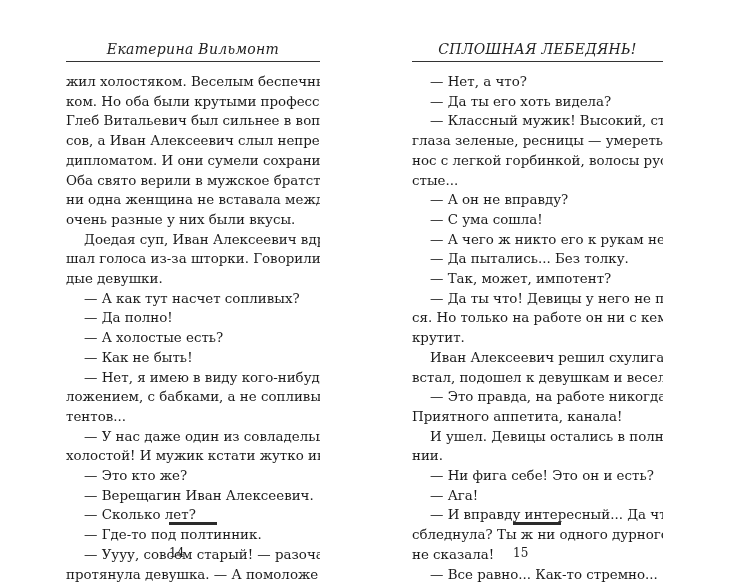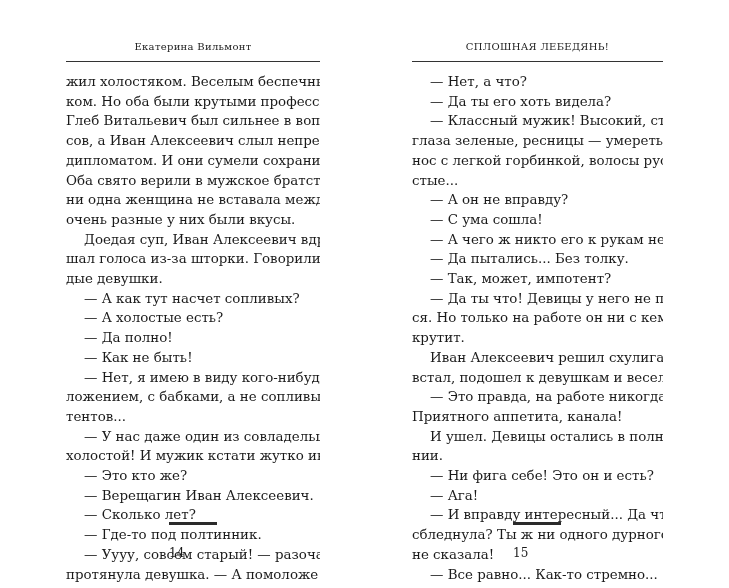--- a/index.html
+++ b/index.html
@@ -2,21 +2,21 @@
 <html><head>
 <meta charset="utf-8">
 <style>
   html, body { margin:0; padding:0; background:#ffffff; }
   body { width:729px; height:588px; position:relative; overflow:hidden;
          font-family:"DejaVu Serif", "Liberation Serif", serif; color:#1a1a1a; }
   .page { position:absolute; top:0; height:588px; }
   #page-left { left:66px; width:254px; }
   #page-right { left:412px; width:251px; }
   .running-head { position:absolute; top:41px; left:0; right:0; text-align:center;
-       font-size:10px; letter-spacing:0.3px; color:#222; }
+       font-style:italic; font-size:14px; letter-spacing:0.3px; color:#222; }
   .head-rule { position:absolute; top:61px; left:0; right:0; height:0;
        border-top:1px solid #333; }
   .body-text { position:absolute; top:72px; left:0; right:0;
        font-size:13.4px; line-height:19.7px; text-align:justify; }
   .body-text .ln { display:block; white-space:nowrap; overflow:hidden;
        text-align-last:justify; }
   .body-text .ln.last { text-align-last:left; }
   .body-text .ln.indent { padding-left:18px; }
   .folio-bar { position:absolute; top:522px; width:48px; height:3px; background:#2a2a2a; }
   .folio { position:absolute; top:546px; width:48px; text-align:left;
@@ -36,22 +36,22 @@
       <span class="ln">Глеб Витальевич был сильнее в вопросах финан-</span>
       <span class="ln">сов, а Иван Алексеевич слыл непревзойденным</span>
       <span class="ln">дипломатом. И они сумели сохранить дружбу.</span>
       <span class="ln">Оба свято верили в мужское братство. Никогда</span>
       <span class="ln">ни одна женщина не вставала между ними. Уж</span>
       <span class="ln last">очень разные у них были вкусы.</span>
       <span class="ln indent">Доедая суп, Иван Алексеевич вдруг услы-</span>
       <span class="ln">шал голоса из-за шторки. Говорили явно моло-</span>
       <span class="ln last">дые девушки.</span>
       <span class="ln indent last">— А как тут насчет сопливых?</span>
+      <span class="ln indent last">— Да полно!</span>
       <span class="ln indent last">— А холостые есть?</span>
-      <span class="ln indent last">— Да полно!</span>
       <span class="ln indent last">— Как не быть!</span>
       <span class="ln indent">— Нет, я имею в виду кого-нибудь с по-</span>
       <span class="ln">ложением, с бабками, а не сопливых ассис-</span>
       <span class="ln last">тентов...</span>
       <span class="ln indent">— У нас даже один из совладельцев канала</span>
       <span class="ln last">холостой! И мужик кстати жутко интересный!</span>
       <span class="ln indent last">— Это кто же?</span>
       <span class="ln indent last">— Верещагин Иван Алексеевич.</span>
       <span class="ln indent last">— Сколько лет?</span>
       <span class="ln indent last">— Где-то под полтинник.</span>

